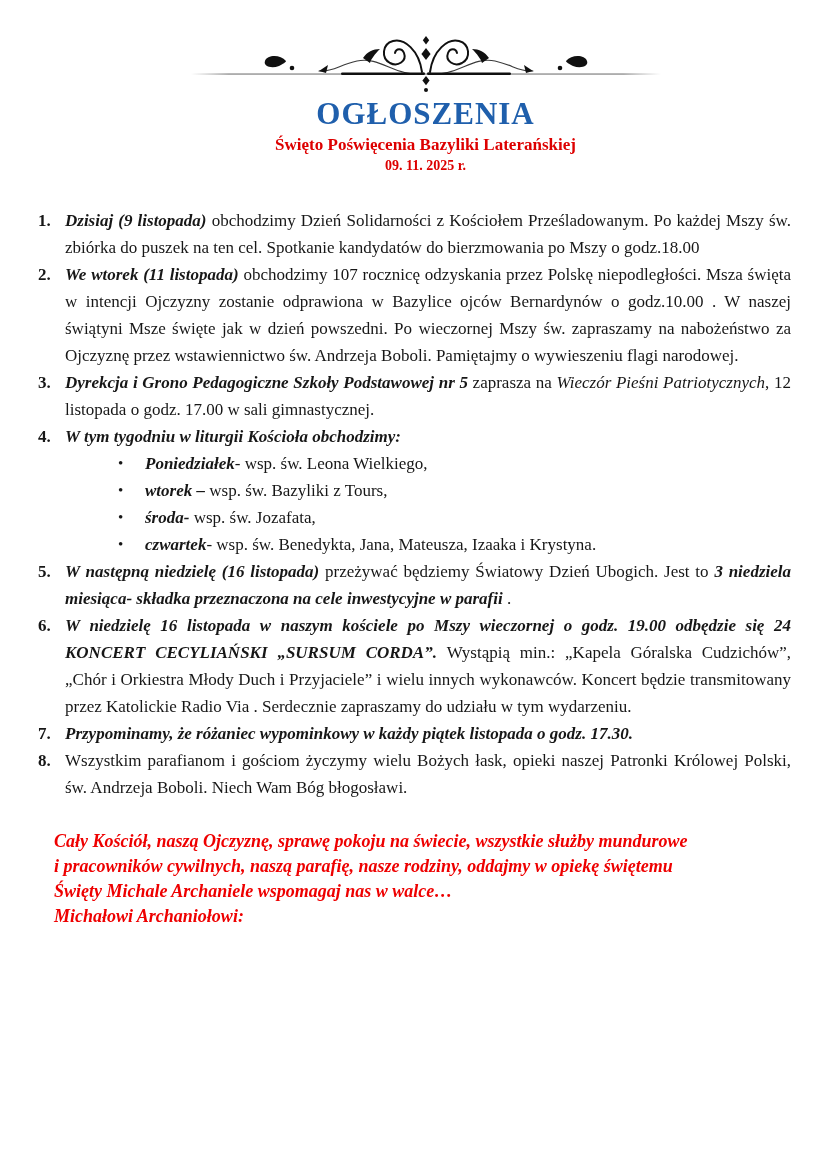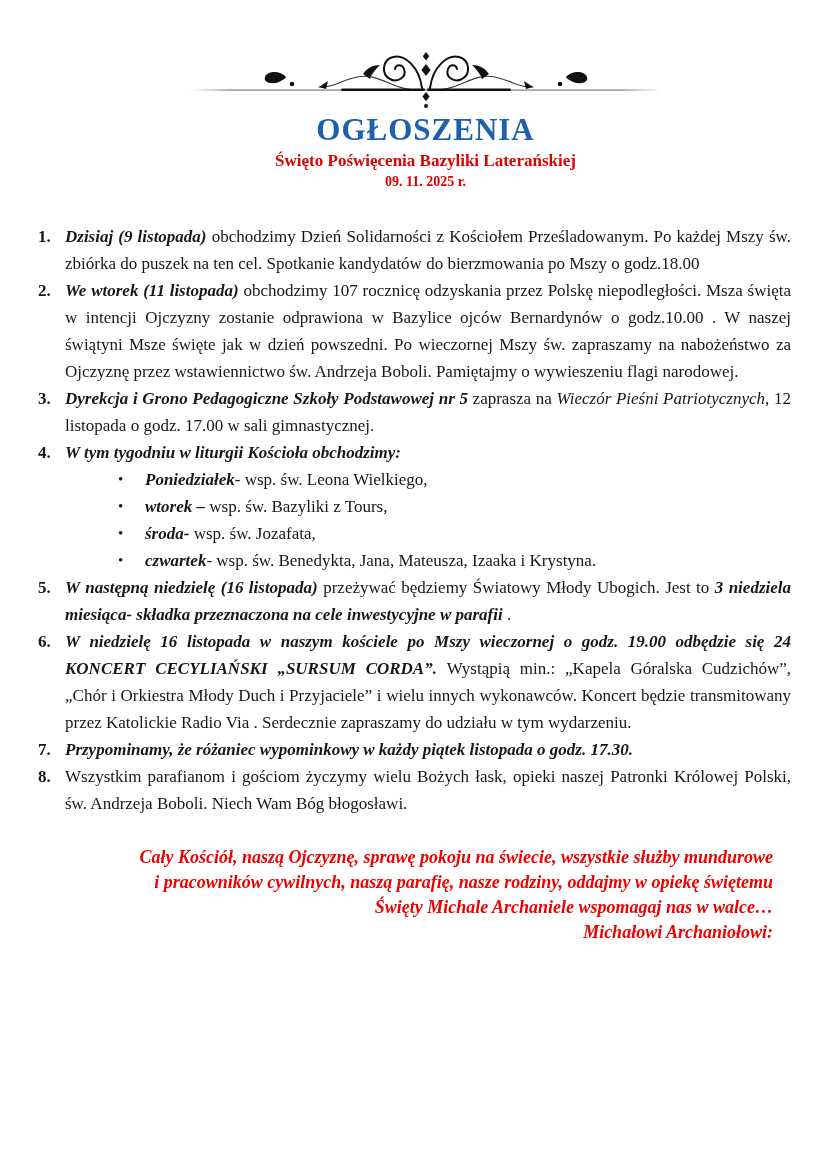--- a/index.html
+++ b/index.html
@@ -3,21 +3,21 @@
 <meta charset="utf-8">
 <style>
   html,body{margin:0;padding:0;background:#ffffff;}
   body{width:827px;height:1170px;overflow:hidden;}
   .page{
     width:827px;height:1170px;box-sizing:border-box;
     background:#ffffff;color:#171717;
     font-family:"Liberation Serif","DejaVu Serif",serif;
   }
   
-  .header{text-align:center;padding-top:46px;margin-left:24px;}
+  .header{text-align:center;padding-top:30px;margin-left:24px;}
   .ornament{line-height:0;margin:0 auto;}
   .page-title{
     margin:2px 0 3px;font-size:31px;font-weight:700;letter-spacing:1px;
     color:var(--title-blue,#1f5fac);
   }
   .feast-subtitle{
     margin:0 0 3px;font-size:17px;font-weight:700;
     color:var(--accent-red,#dd0000);
   }
   .date-line{
@@ -28,21 +28,21 @@
   .item{position:relative;padding-left:27px;text-align:justify;}
   .item-number{position:absolute;left:0;top:0;font-weight:700;}
   .seg-bold{font-weight:700;font-style:italic;}
   .seg-italic{font-style:italic;}
   .seg-normal{font-weight:400;}
   .bullets{text-align:left;}
   .bullet-row{position:relative;padding-left:80px;}
   .bullet-dot{position:absolute;left:53px;top:0;font-size:15px;}
   
   .closing-prayer{
-    margin:28px 54px 0;text-align:right;
+    margin:28px 54px 0;text-align:left;
     font-size:18px;font-weight:700;font-style:italic;line-height:25px;
     color:var(--closing-red,#ee0000);
   }
 </style>
 </head>
 <body>
 
 <div class="page">
 
   <div class="header">
@@ -81,21 +81,21 @@
   <div class="list">
       <div class="item"><span class="item-number">1.</span><span class="item-body"><span class="seg-bold">Dzisiaj (9 listopada) </span><span class="seg-normal">obchodzimy Dzień Solidarności z Kościołem Prześladowanym. Po każdej Mszy św. zbiórka do puszek na ten cel.  Spotkanie kandydatów do bierzmowania po Mszy o godz.18.00</span></span></div>
       <div class="item"><span class="item-number">2.</span><span class="item-body"><span class="seg-bold">We wtorek (11 listopada) </span><span class="seg-normal">obchodzimy 107 rocznicę odzyskania przez Polskę niepodległości. Msza święta w intencji Ojczyzny zostanie odprawiona w Bazylice ojców Bernardynów o godz.10.00 . W naszej świątyni Msze święte jak w dzień powszedni. Po wieczornej Mszy św. zapraszamy na nabożeństwo za Ojczyznę przez wstawiennictwo św. Andrzeja Boboli. Pamiętajmy o wywieszeniu flagi narodowej.</span></span></div>
       <div class="item"><span class="item-number">3.</span><span class="item-body"><span class="seg-bold">Dyrekcja i Grono Pedagogiczne Szkoły Podstawowej nr 5 </span><span class="seg-normal">zaprasza na </span><span class="seg-italic">Wieczór Pieśni Patriotycznych</span><span class="seg-normal">, 12 listopada o godz. 17.00 w sali gimnastycznej.</span></span></div>
       <div class="item"><span class="item-number">4.</span><span class="item-body"><span class="seg-bold">W tym tygodniu w liturgii Kościoła obchodzimy:</span></span><div class="bullets">
           <div class="bullet-row"><span class="bullet-dot">•</span><span class="bullet-text"><span class="seg-bold">Poniedziałek</span><span class="seg-normal">- wsp. św. Leona Wielkiego,</span></span></div>
           <div class="bullet-row"><span class="bullet-dot">•</span><span class="bullet-text"><span class="seg-bold">wtorek – </span><span class="seg-normal">wsp. św. Bazyliki z Tours,</span></span></div>
           <div class="bullet-row"><span class="bullet-dot">•</span><span class="bullet-text"><span class="seg-bold">środa- </span><span class="seg-normal">wsp. św. Jozafata,</span></span></div>
           <div class="bullet-row"><span class="bullet-dot">•</span><span class="bullet-text"><span class="seg-bold"> czwartek</span><span class="seg-normal">- wsp. św. Benedykta, Jana, Mateusza, Izaaka i Krystyna.</span></span></div>
         </div></div>
-      <div class="item"><span class="item-number">5.</span><span class="item-body"><span class="seg-bold">W następną niedzielę (16 listopada) </span><span class="seg-normal">przeżywać będziemy Światowy Młody Ubogich. Jest to </span><span class="seg-bold">3 niedziela miesiąca- składka przeznaczona na cele inwestycyjne w parafii</span><span class="seg-normal"> .</span></span></div>
+      <div class="item"><span class="item-number">5.</span><span class="item-body"><span class="seg-bold">W następną niedzielę (16 listopada) </span><span class="seg-normal">przeżywać będziemy Światowy Dzień Ubogich. Jest to </span><span class="seg-bold">3 niedziela miesiąca- składka przeznaczona na cele inwestycyjne w parafii</span><span class="seg-normal"> .</span></span></div>
       <div class="item"><span class="item-number">6.</span><span class="item-body"><span class="seg-bold">W niedzielę 16 listopada w naszym kościele po Mszy wieczornej o godz. 19.00 odbędzie się 24 KONCERT CECYLIAŃSKI „SURSUM CORDA”. </span><span class="seg-normal">Wystąpią min.: „Kapela Góralska Cudzichów”, „Chór i Orkiestra Młody Duch i Przyjaciele” i wielu innych wykonawców. Koncert będzie transmitowany przez Katolickie Radio Via . Serdecznie zapraszamy do udziału w tym wydarzeniu.</span></span></div>
       <div class="item"><span class="item-number">7.</span><span class="item-body"><span class="seg-bold">Przypominamy, że różaniec wypominkowy w każdy piątek listopada o godz. 17.30.</span></span></div>
       <div class="item"><span class="item-number">8.</span><span class="item-body"><span class="seg-normal">Wszystkim parafianom i gościom życzymy wielu Bożych łask, opieki naszej Patronki Królowej Polski, św. Andrzeja Boboli. Niech Wam Bóg błogosławi.</span></span></div>
     </div>
 
   <div class="closing-prayer">
       <div class="prayer-line">Cały Kościół, naszą Ojczyznę, sprawę pokoju na świecie, wszystkie służby mundurowe</div>
       <div class="prayer-line">i pracowników cywilnych, naszą parafię, nasze rodziny, oddajmy w opiekę świętemu</div>
       <div class="prayer-line">Święty Michale Archaniele wspomagaj nas w walce…</div>
       <div class="prayer-line">Michałowi Archaniołowi:</div>

